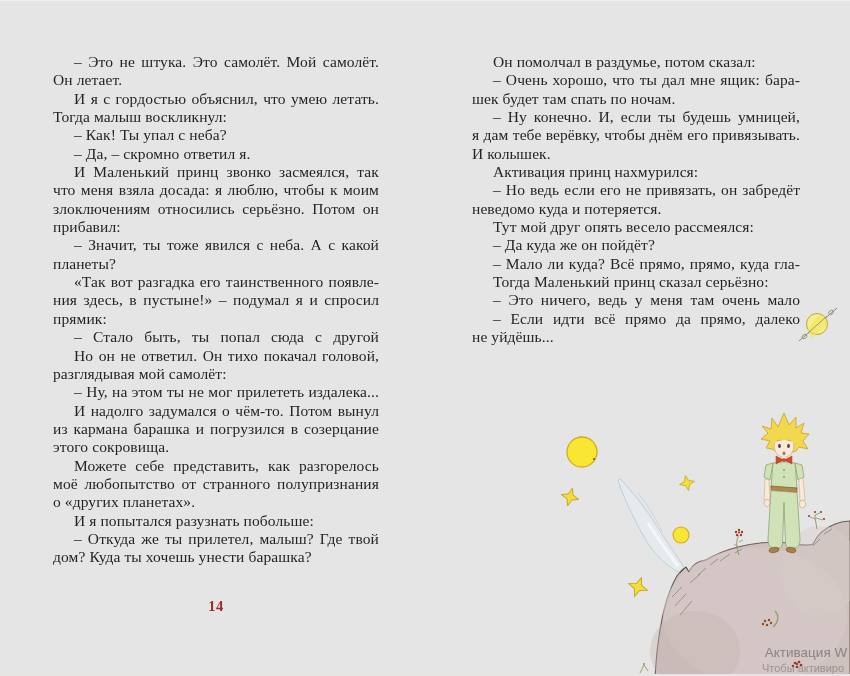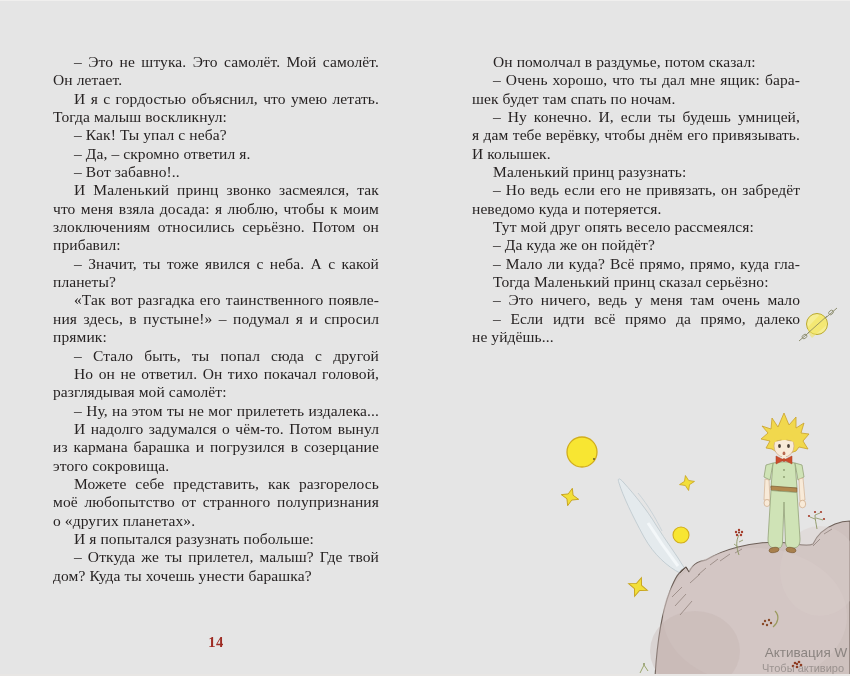--- a/index.html
+++ b/index.html
@@ -15,21 +15,21 @@
   #left-col{left:53px;width:326px;}
   #right-col{left:472px;width:328px;}
   .line{
     height:18.35px;line-height:18.35px;font-size:15.5px;color:#272323;
     letter-spacing:0.1px;white-space:nowrap;overflow:visible;
   }
   .line.just{white-space:normal;text-align:justify;text-align-last:justify;overflow:hidden;}
   .line.ind{padding-left:21px;}
   .pagenum{
     position:absolute;left:53px;top:597px;width:326px;text-align:center;
-    font-size:14.5px;font-weight:bold;color:#9e2b23;letter-spacing:0.5px;margin-top:36px;
+    font-size:14.5px;font-weight:bold;color:#9e2b23;letter-spacing:0.5px;
   }
   #planet-sketch{position:absolute;left:796px;top:301px;}
   #illustration{position:absolute;left:520px;top:400px;}
   #watermark{
     position:absolute;left:762px;top:643px;width:88px;overflow:hidden;
     font-family:"Liberation Sans","DejaVu Sans",sans-serif;white-space:nowrap;
   }
   #watermark .wm1{font-size:13.5px;line-height:17px;color:rgba(126,120,116,0.85);text-align:center;}
   #watermark .wm2{font-size:11px;line-height:14px;color:rgba(126,120,116,0.65);}
 </style>
@@ -39,21 +39,20 @@
 <div id="stage">
 
   <div class="page">
     <div class="textblock" id="left-col">
         <div class="line just ind">– Это не штука. Это самолёт. Мой самолёт.</div>
         <div class="line">Он летает.</div>
         <div class="line just ind">И я с гордостью объяснил, что умею летать.</div>
         <div class="line">Тогда малыш воскликнул:</div>
         <div class="line ind">– Как! Ты упал с неба?</div>
         <div class="line ind">– Да, – скромно ответил я.</div>
-        <div class="line ind">– Вот забавно!..</div>
         <div class="line just ind">И Маленький принц звонко засмеялся, так</div>
         <div class="line just">что меня взяла досада: я люблю, чтобы к моим</div>
         <div class="line just">злоключениям относились серьёзно. Потом он</div>
         <div class="line">прибавил:</div>
         <div class="line just ind">– Значит, ты тоже явился с неба. А с какой</div>
         <div class="line">планеты?</div>
         <div class="line just ind">«Так вот разгадка его таинственного появле-</div>
         <div class="line just">ния здесь, в пустыне!» – подумал я и спросил на-</div>
         <div class="line">прямик:</div>
         <div class="line just ind">– Стало быть, ты попал сюда с другой планеты?</div>
@@ -74,21 +73,21 @@
   </div>
 
   <div class="page">
     <div class="textblock" id="right-col">
         <div class="line ind">Он помолчал в раздумье, потом сказал:</div>
         <div class="line just ind">– Очень хорошо, что ты дал мне ящик: бара-</div>
         <div class="line">шек будет там спать по ночам.</div>
         <div class="line just ind">– Ну конечно. И, если ты будешь умницей,</div>
         <div class="line just">я дам тебе верёвку, чтобы днём его привязывать.</div>
         <div class="line">И колышек.</div>
-        <div class="line ind">Маленький принц разузнать:</div>
+        <div class="line ind">Активация принц нахмурился:</div>
         <div class="line just ind">– Но ведь если его не привязать, он забредёт</div>
         <div class="line">неведомо куда и потеряется.</div>
         <div class="line ind">Тут мой друг опять весело рассмеялся:</div>
         <div class="line ind">– Да куда же он пойдёт?</div>
         <div class="line just ind">– Мало ли куда? Всё прямо, прямо, куда гла-</div>
         <div class="line ind">Тогда Маленький принц сказал серьёзно:</div>
         <div class="line just ind">– Это ничего, ведь у меня там очень мало места.</div>
         <div class="line just ind">– Если идти всё прямо да прямо, далеко</div>
         <div class="line">не уйдёшь...</div>
       </div>

